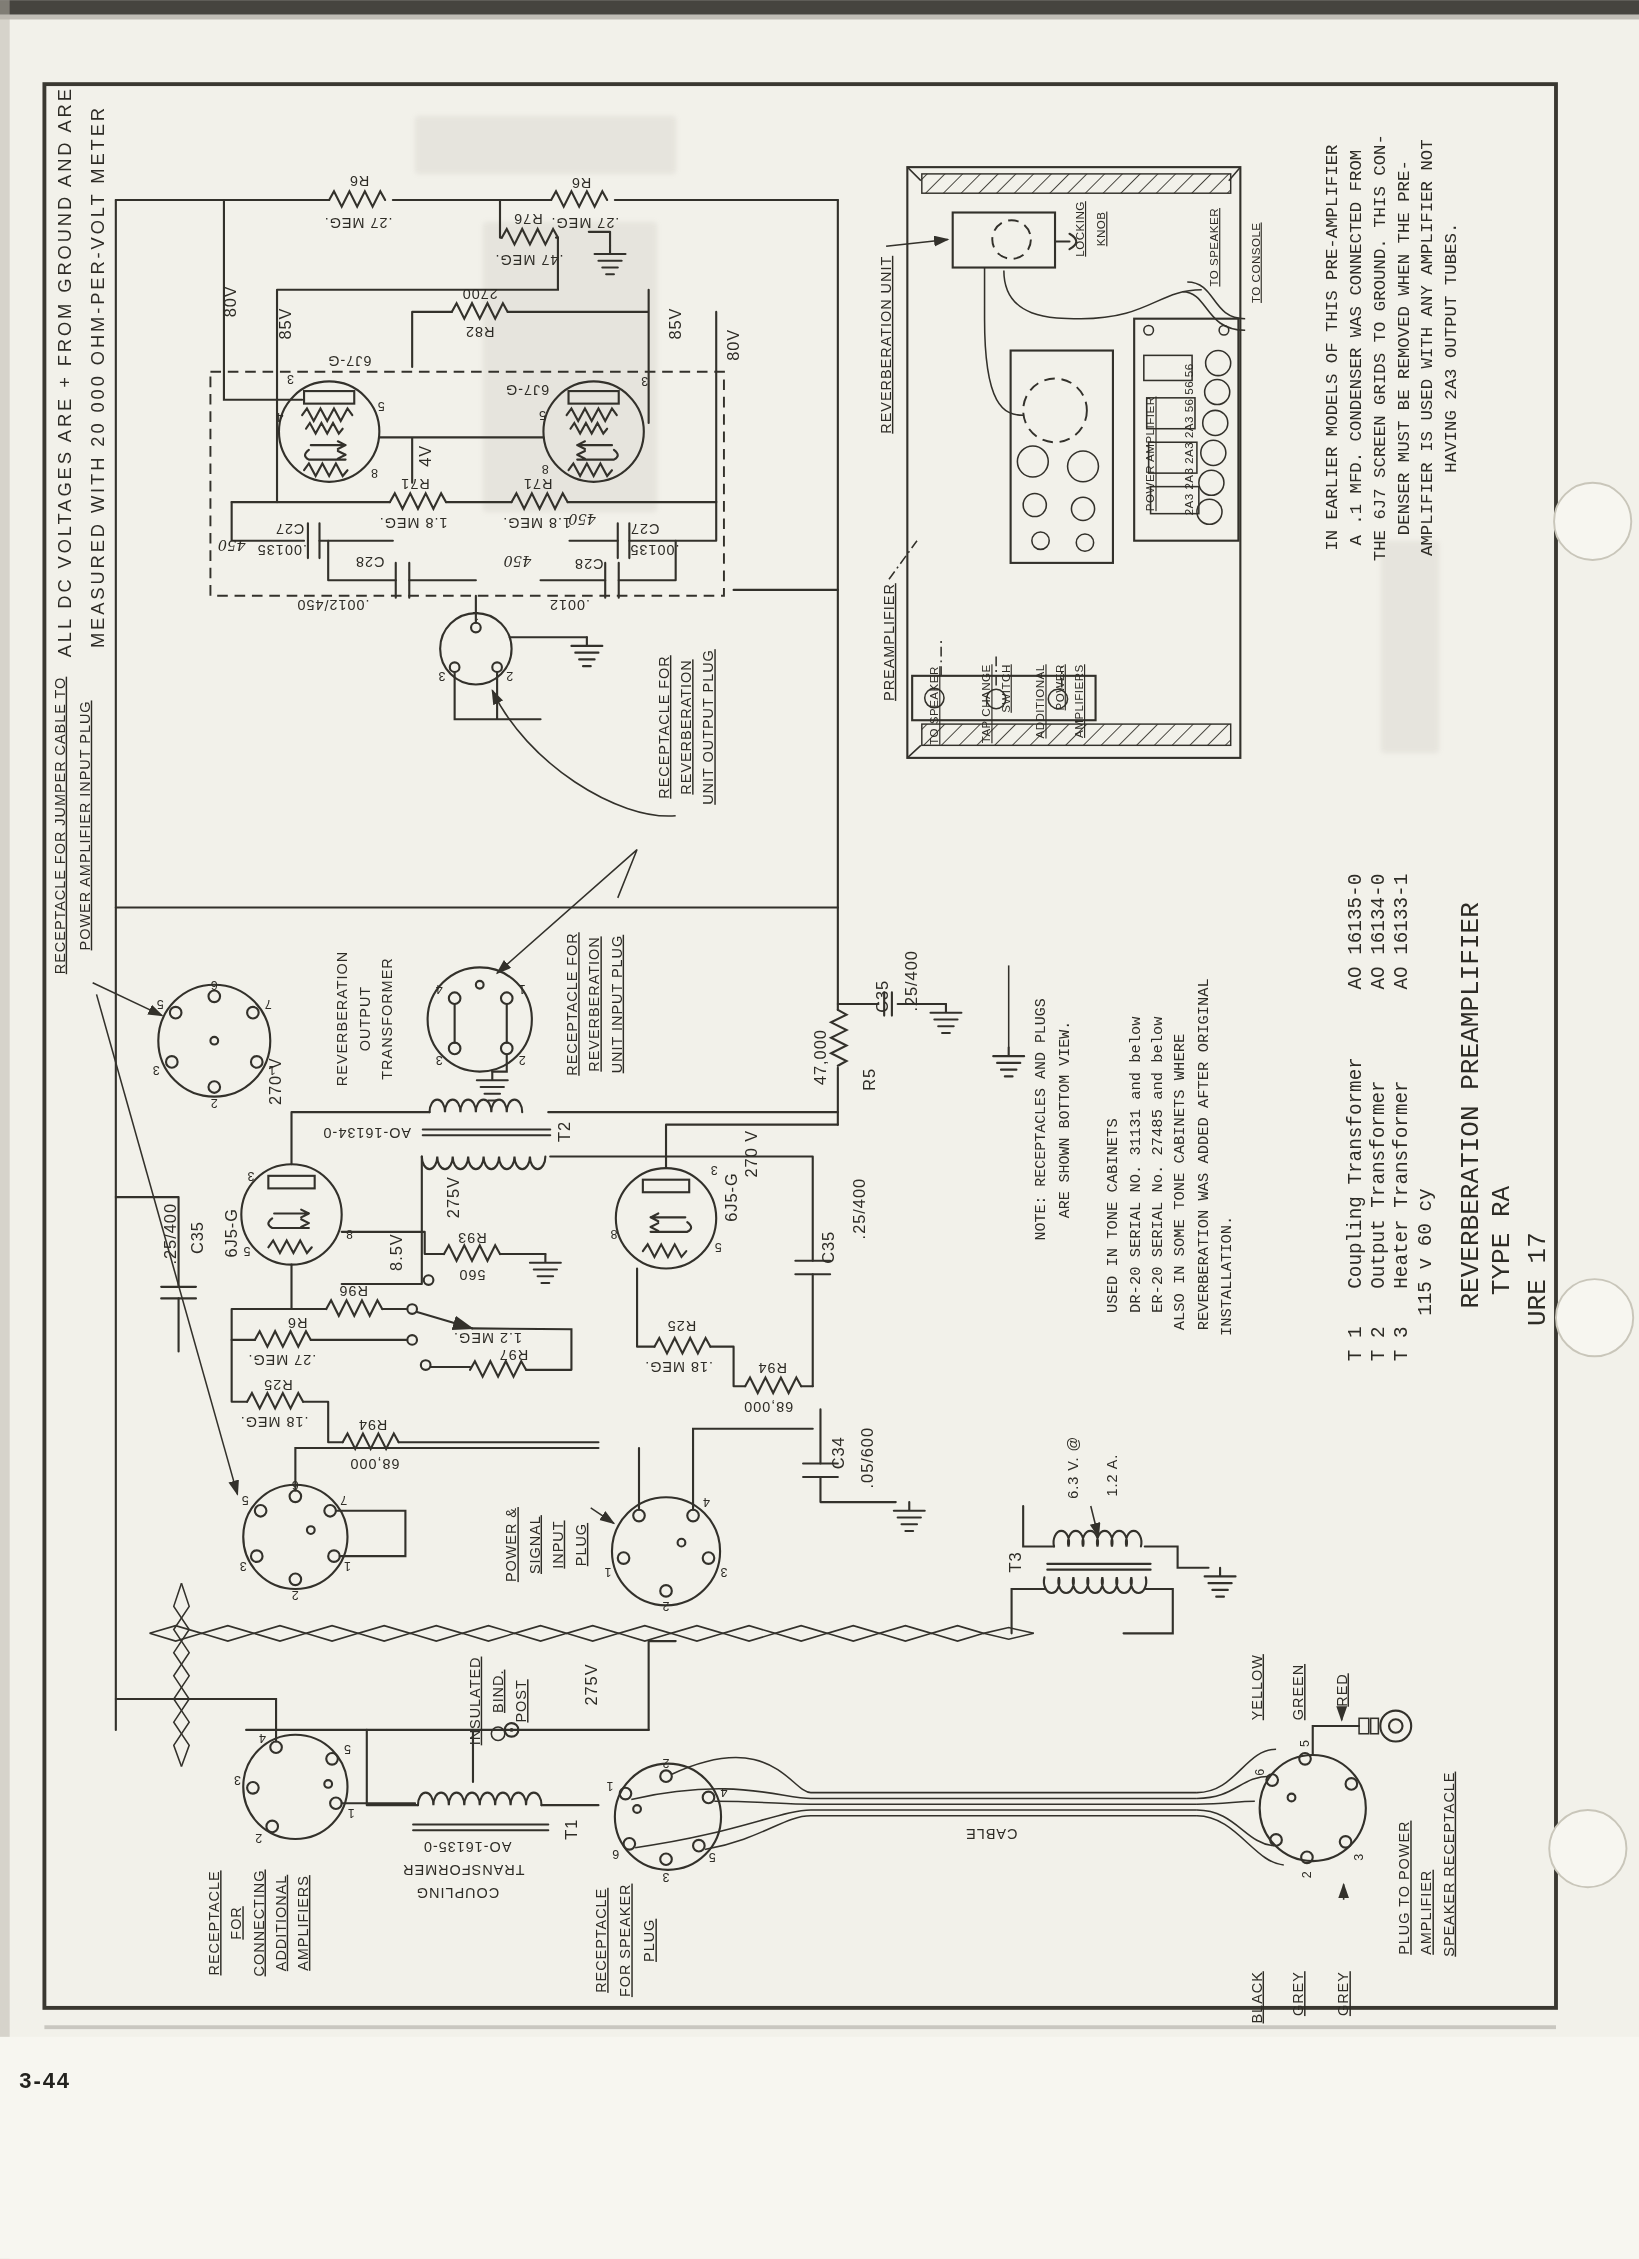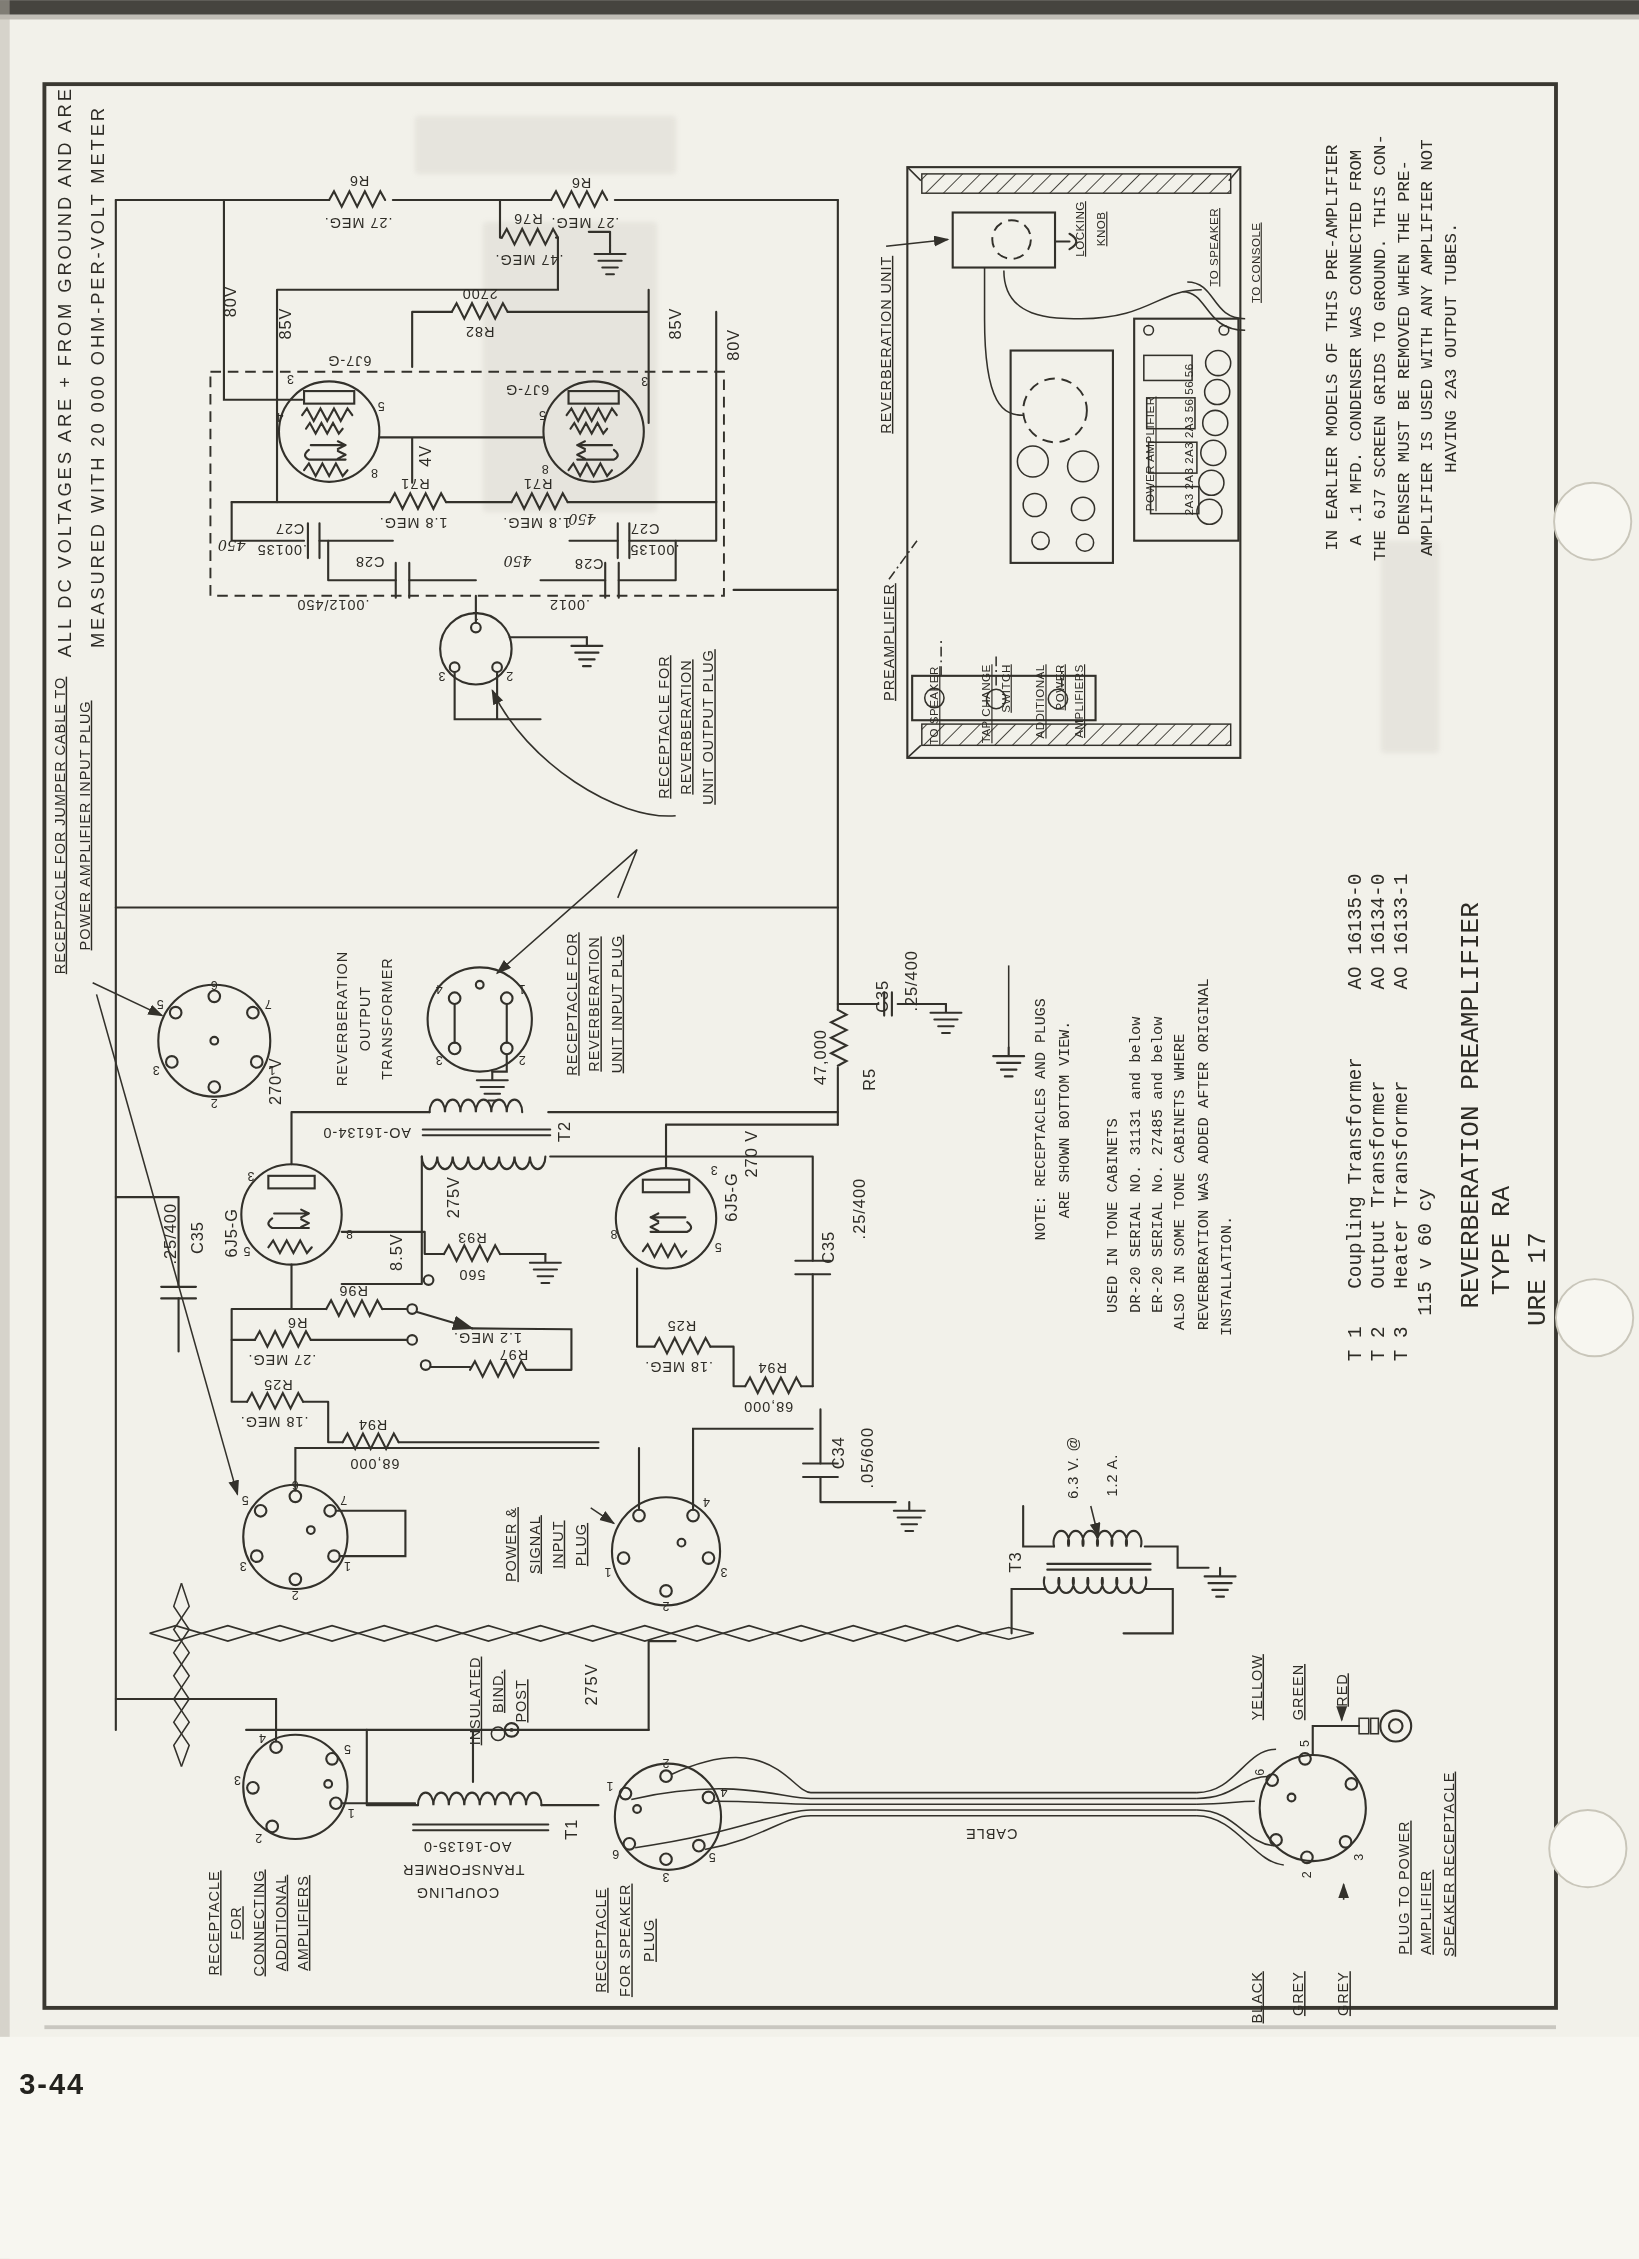--- a/index.html
+++ b/index.html
@@ -17,21 +17,21 @@
   .hand-sm{font-family:"Liberation Sans",sans-serif;font-size:12px;letter-spacing:.5px;}
   .pin{font-family:"Liberation Sans",sans-serif;font-size:13px;}
   .volt{font-family:"Liberation Sans",sans-serif;font-size:17px;letter-spacing:1px;}
   .script{font-family:"DejaVu Serif",serif;font-style:italic;font-size:15px;}
   .type{font-family:"Liberation Mono",monospace;font-size:18px;}
   .type-sm{font-family:"Liberation Mono",monospace;font-size:15.5px;}
   .type-md{font-family:"Liberation Mono",monospace;font-size:16px;}
   .type-tbl{font-family:"Liberation Mono",monospace;font-size:20px;}
   .type-cap{font-family:"Liberation Mono",monospace;font-size:27px;}
   .u{text-decoration:underline;}
-  .pageno{position:absolute;left:19.3px;top:2068px;font-size:29px;font-weight:bold;
+  .pageno{position:absolute;left:19.3px;top:2068px;font-size:22px;font-weight:bold;
           letter-spacing:1.9px;color:#23221e;font-family:"Liberation Sans",sans-serif;}
   .ghost{position:absolute;background:rgba(125,122,108,.10);filter:blur(2.9px);border-radius:3.9px;}
 </style>
 </head>
 <body>
 
 <div class="page">
 
   <div class="ghost" style="left:415px;top:116px;width:261px;height:58px;"></div>
   <div class="ghost" style="left:483px;top:222px;width:174px;height:290px;"></div>

